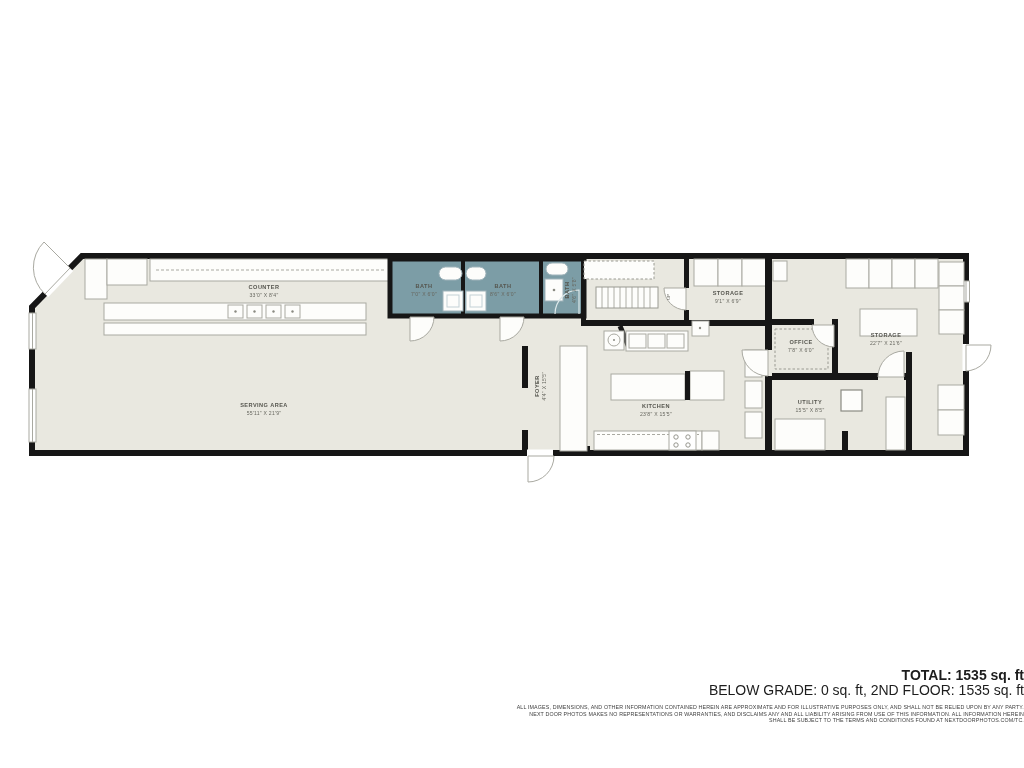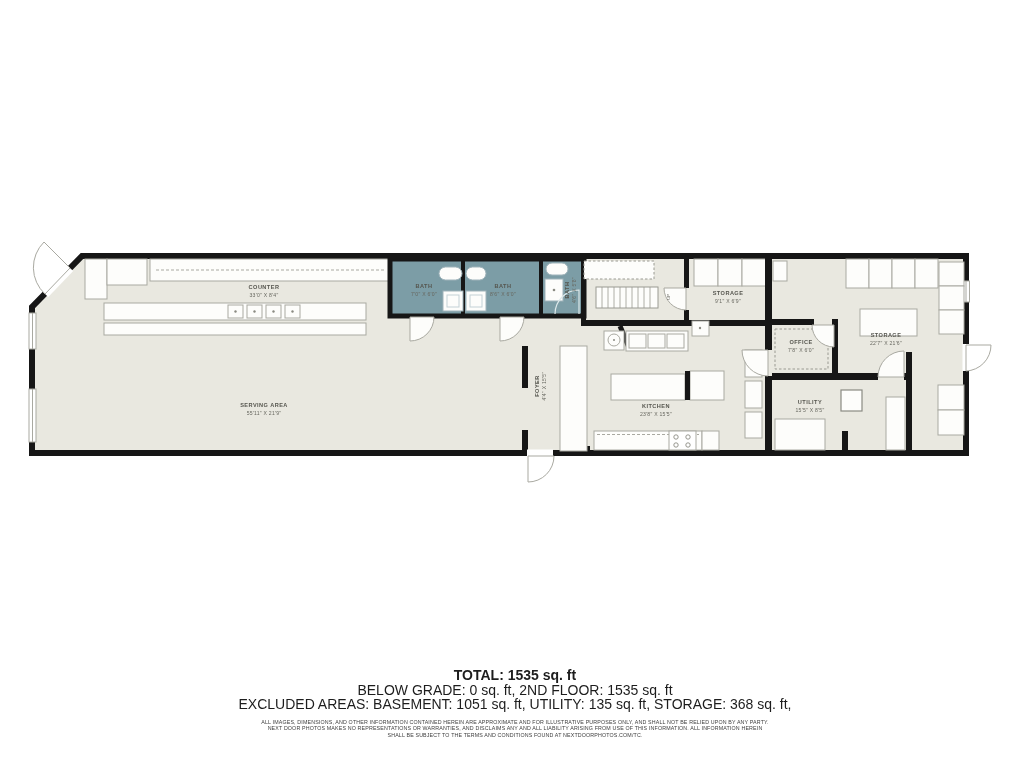--- a/index.html
+++ b/index.html
@@ -5,21 +5,21 @@
   html,body{margin:0;padding:0;}
   body{
     width:1024px;height:768px;background:#ffffff;position:relative;overflow:hidden;
     font-family:"Liberation Sans",sans-serif;
   }
   svg{position:absolute;left:0;top:0;}
   text{text-anchor:middle;font-family:"Liberation Sans",sans-serif;}
   .rl{font-size:5.6px;fill:#55554e;letter-spacing:.45px;font-weight:bold;}
   .rd{font-size:5.1px;fill:#67675f;letter-spacing:.25px;}
   .up{font-size:4.4px;fill:#67675f;}
-  .summary{position:absolute;left:6px;right:0;top:668px;text-align:center;color:#1d1d1d;}
+  .summary{position:absolute;left:6px;right:0;top:668px;text-align:right;color:#1d1d1d;}
   .s-total{font-size:14px;font-weight:bold;line-height:14.5px;}
   .s-line{font-size:14px;line-height:14.5px;}
   .disclaimer{margin-top:7px;font-size:5.3px;line-height:6.6px;color:#3c3c3c;letter-spacing:.15px;}
 </style>
 </head>
 <body>
 
 <svg width="1024" height="620" viewBox="0 0 1024 620">
 
   <path d="M82,256 L966,256 L966,453 L32,453 L32,307 Z" stroke="#161616" stroke-width="6" fill="#e9e8e0"></path>
@@ -239,19 +239,18 @@
   </g>
   <g>
     <text class="rl" x="810" y="404">UTILITY</text>
     <text class="rd" x="810" y="411.5">15'5" X 8'5"</text>
   </g>
 </svg>
 
 <div class="summary">
   <div class="s-total">TOTAL: 1535 sq. ft</div>
   <div class="s-line">BELOW GRADE: 0 sq. ft, 2ND FLOOR: 1535 sq. ft</div>
-  <div class="s-line">EXCLUDED AREAS: BASEMENT: 1051 sq. ft, UTILITY: 135 sq. ft, STORAGE: 368 sq. ft,</div>
   <div class="disclaimer">
     <div>ALL IMAGES, DIMENSIONS, AND OTHER INFORMATION CONTAINED HEREIN ARE APPROXIMATE AND FOR ILLUSTRATIVE PURPOSES ONLY, AND SHALL NOT BE RELIED UPON BY ANY PARTY.</div>
     <div>NEXT DOOR PHOTOS MAKES NO REPRESENTATIONS OR WARRANTIES, AND DISCLAIMS ANY AND ALL LIABILITY ARISING FROM USE OF THIS INFORMATION. ALL INFORMATION HEREIN</div>
     <div>SHALL BE SUBJECT TO THE TERMS AND CONDITIONS FOUND AT NEXTDOORPHOTOS.COM/TC.</div>
   </div>
 </div>
 
 </body></html>

